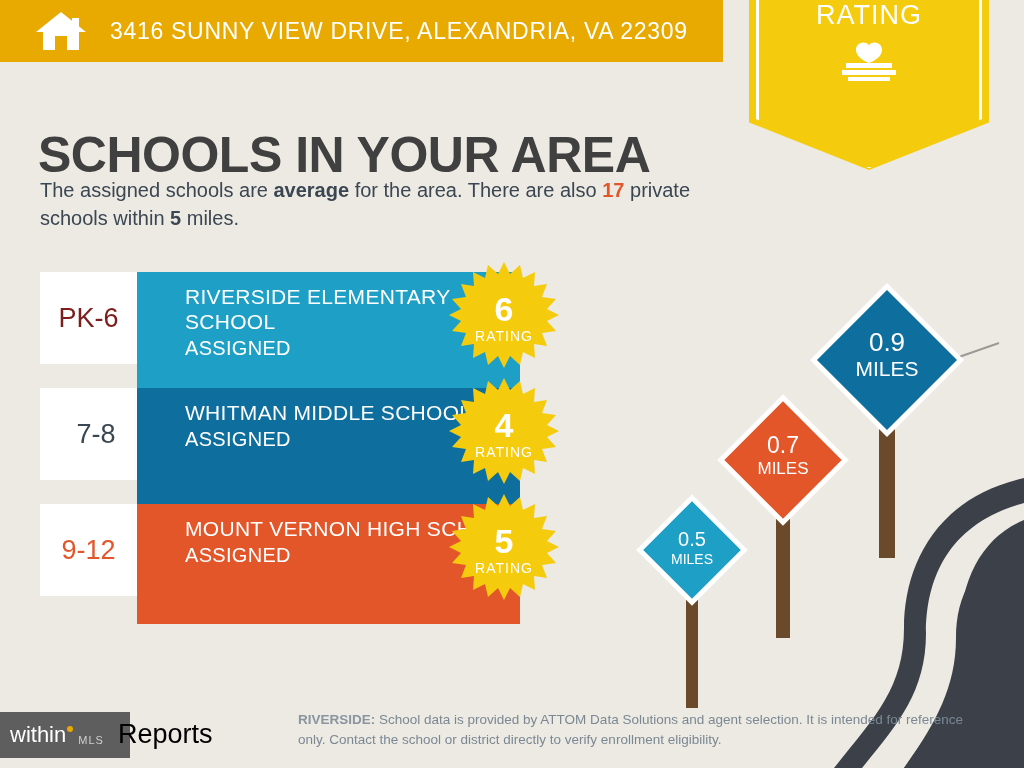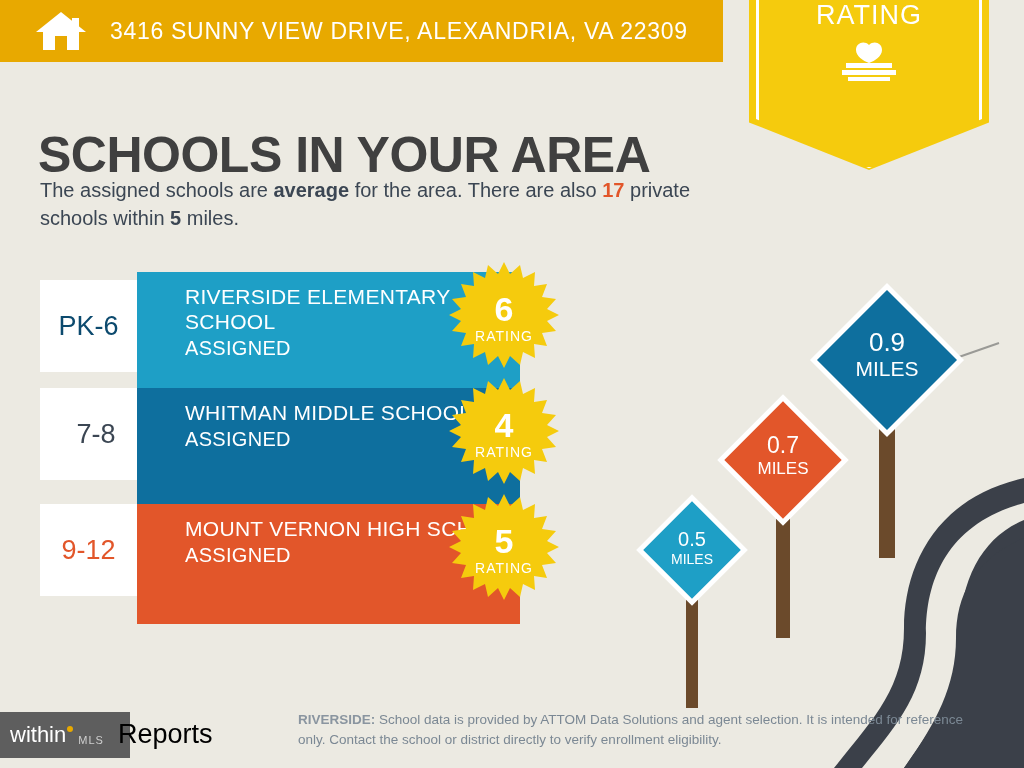--- a/index.html
+++ b/index.html
@@ -135,21 +135,21 @@
     line-height: 34px;
   }
   .rating-word {
     position: relative;
     font-size: 14px;
     letter-spacing: 1px;
     margin-top: 2px;
   }
 
   
-  .row-pk .grade-box { color: #0c4a6e; margin-top: 8px; }
+  .row-pk .grade-box { color: #7f1d1d; }
   .row-pk .bar { background: #1e9fc6; }
   .row-ms .grade-box { color: #3b4653; padding-left: 15px; }
   .row-ms .bar { background: #0e6f9e; }
   .row-hs .grade-box { color: #e2562a; }
   .row-hs .bar { background: #e2562a; }
 
   
   .scene {
     position: absolute;
     right: 0; bottom: 0;

